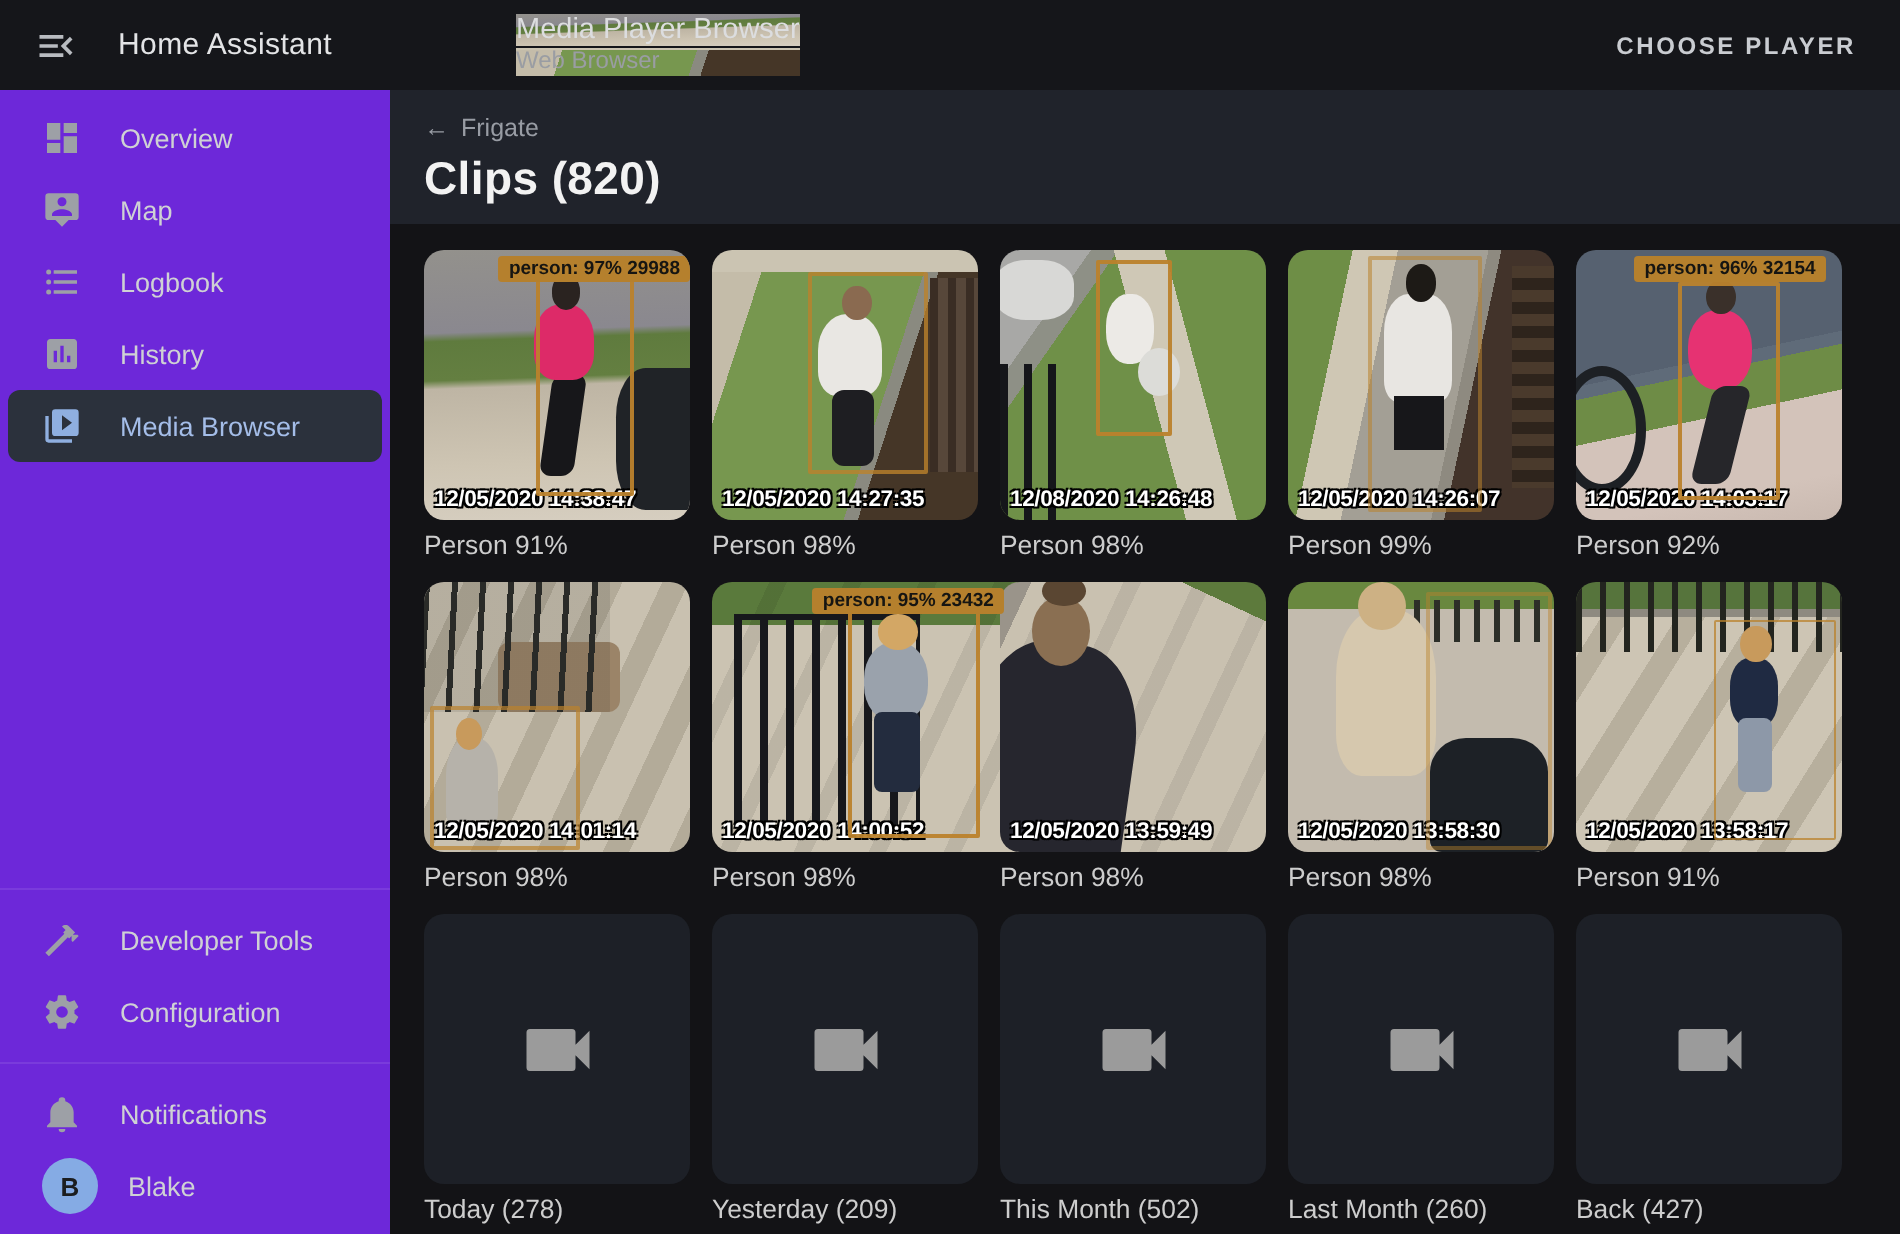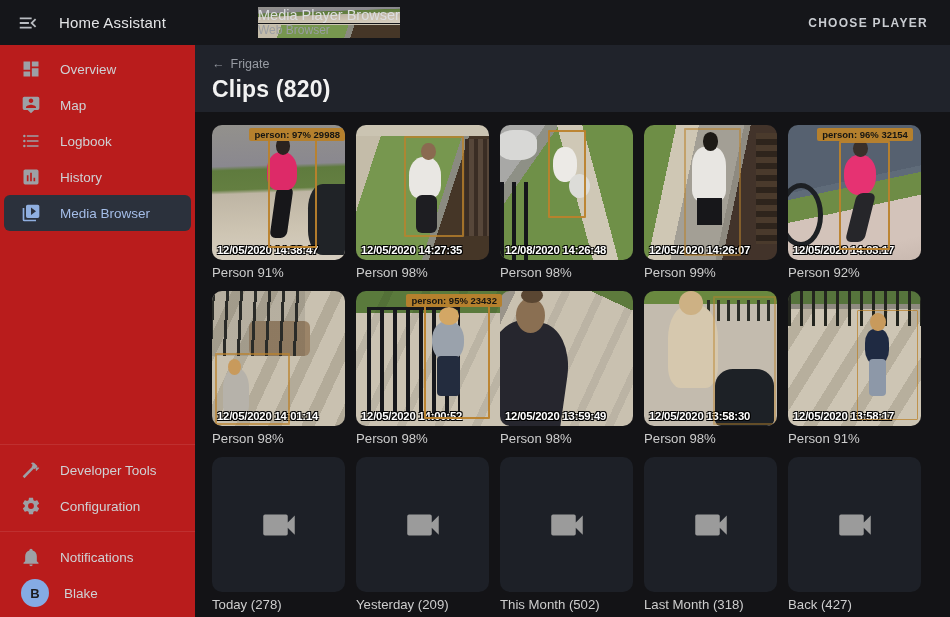--- a/index.html
+++ b/index.html
@@ -13,21 +13,21 @@
   .menu-btn{background:none;border:none;color:#b9bcc1;padding:0;cursor:pointer;display:flex;align-items:center;}
   .menu-btn svg{width:22px;height:22px;fill:currentColor;}
   .app-title{color:#e3e4e6;font-size:15px;margin-left:20px;letter-spacing:.2px;}
   .toolbar-title{margin-left:63px;line-height:1.15;}
   .toolbar-title .t1{color:#dcdddf;font-size:14.5px;}
   .toolbar-title .t2{color:#9a9da3;font-size:12px;margin-top:1px;}
   .choose-player{margin-left:auto;margin-right:16px;background:none;border:none;cursor:pointer;
     color:#c9ccd1;font-size:12px;font-weight:600;letter-spacing:1.3px;font-family:inherit;}
 
   
-  .sidebar{position:absolute;top:45px;left:0;bottom:0;width:195px;background:#b91c1c;box-sizing:border-box;}
+  .sidebar{position:absolute;top:45px;left:0;bottom:0;width:195px;background:#6d28d9;box-sizing:border-box;}
   .nav{padding-top:6px;}
   .nav-item{display:flex;align-items:center;height:36px;margin:0 4px;padding-left:17px;border-radius:6px;
     color:#cfd1d4;cursor:pointer;box-sizing:border-box;}
   .nav-item svg{width:20px;height:20px;fill:#9da0a6;flex:none;}
   .nav-item .lbl{margin-left:19px;font-size:13.5px;}
   .nav-item.selected{background:#2b313c;color:#a4bde8;}
   .nav-item.selected svg{fill:#8fafe0;}
   .sidebar-bottom{position:absolute;left:0;right:0;bottom:6px;}
   .side-divider{border-top:1px solid rgba(255,255,255,0.09);margin:7px 0;}
   .avatar{width:28px;height:28px;border-radius:50%;background:#85abe4;color:#1b1d20;font-size:13px;
@@ -379,21 +379,21 @@
         </div>
         <div class="caption">This Month (502)</div>
       </div>
 
       <div class="card">
         <div class="folder-thumb">
           <svg viewBox="0 0 24 24">
               <path d="M17,10.5V7A1,1 0 0,0 16,6H4A1,1 0 0,0 3,7V17A1,1 0 0,0 4,18H16A1,1 0 0,0 17,17V13.5L21,17.5V6.5L17,10.5Z"></path>
             </svg>
         </div>
-        <div class="caption">Last Month (318)</div>
+        <div class="caption">Last Month (260)</div>
       </div>
 
       <div class="card">
         <div class="folder-thumb">
           <svg viewBox="0 0 24 24">
               <path d="M17,10.5V7A1,1 0 0,0 16,6H4A1,1 0 0,0 3,7V17A1,1 0 0,0 4,18H16A1,1 0 0,0 17,17V13.5L21,17.5V6.5L17,10.5Z"></path>
             </svg>
         </div>
         <div class="caption">Back (427)</div>
       </div>

